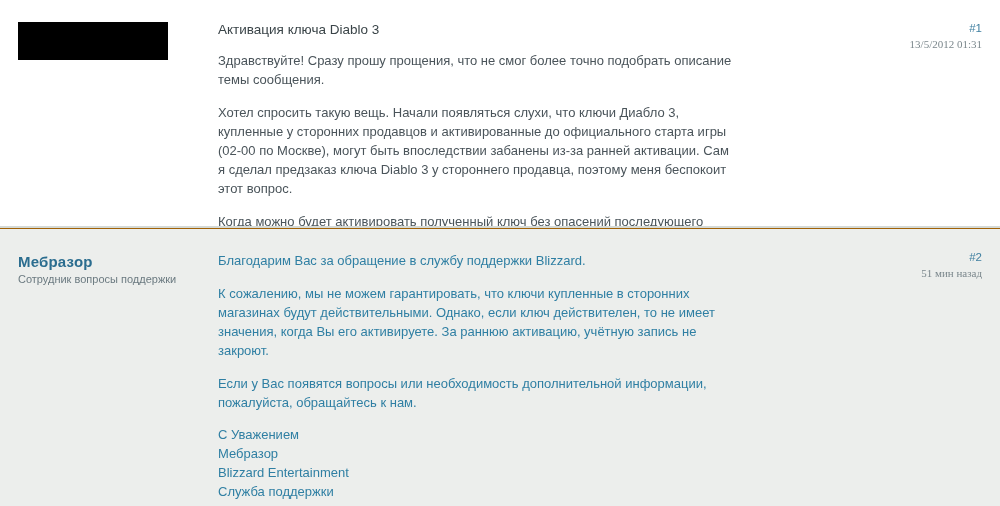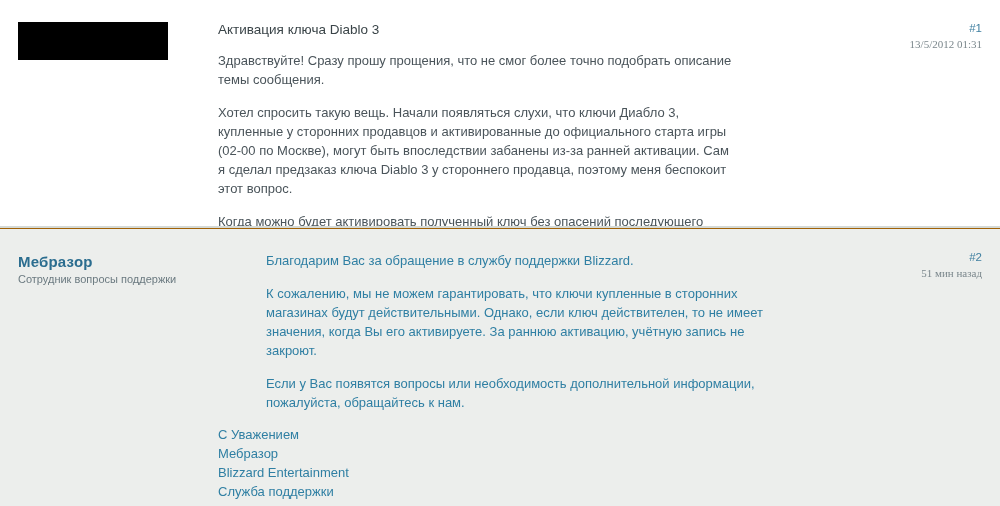--- a/index.html
+++ b/index.html
@@ -97,21 +97,20 @@
   }
   .para {
     font-size: 13px;
     line-height: 19px;
     color: #4a545a;
     margin: 0 0 14px 0;
     max-width: 520px;
   }
   .para.blue {
     color: #2f7fa3;
-    margin-left: 48px;
   }
   .sig {
     font-size: 13px;
     line-height: 18px;
     color: #2f7fa3;
     margin: 0;
   }
   .sig div {
     margin-bottom: 1px;
   }

